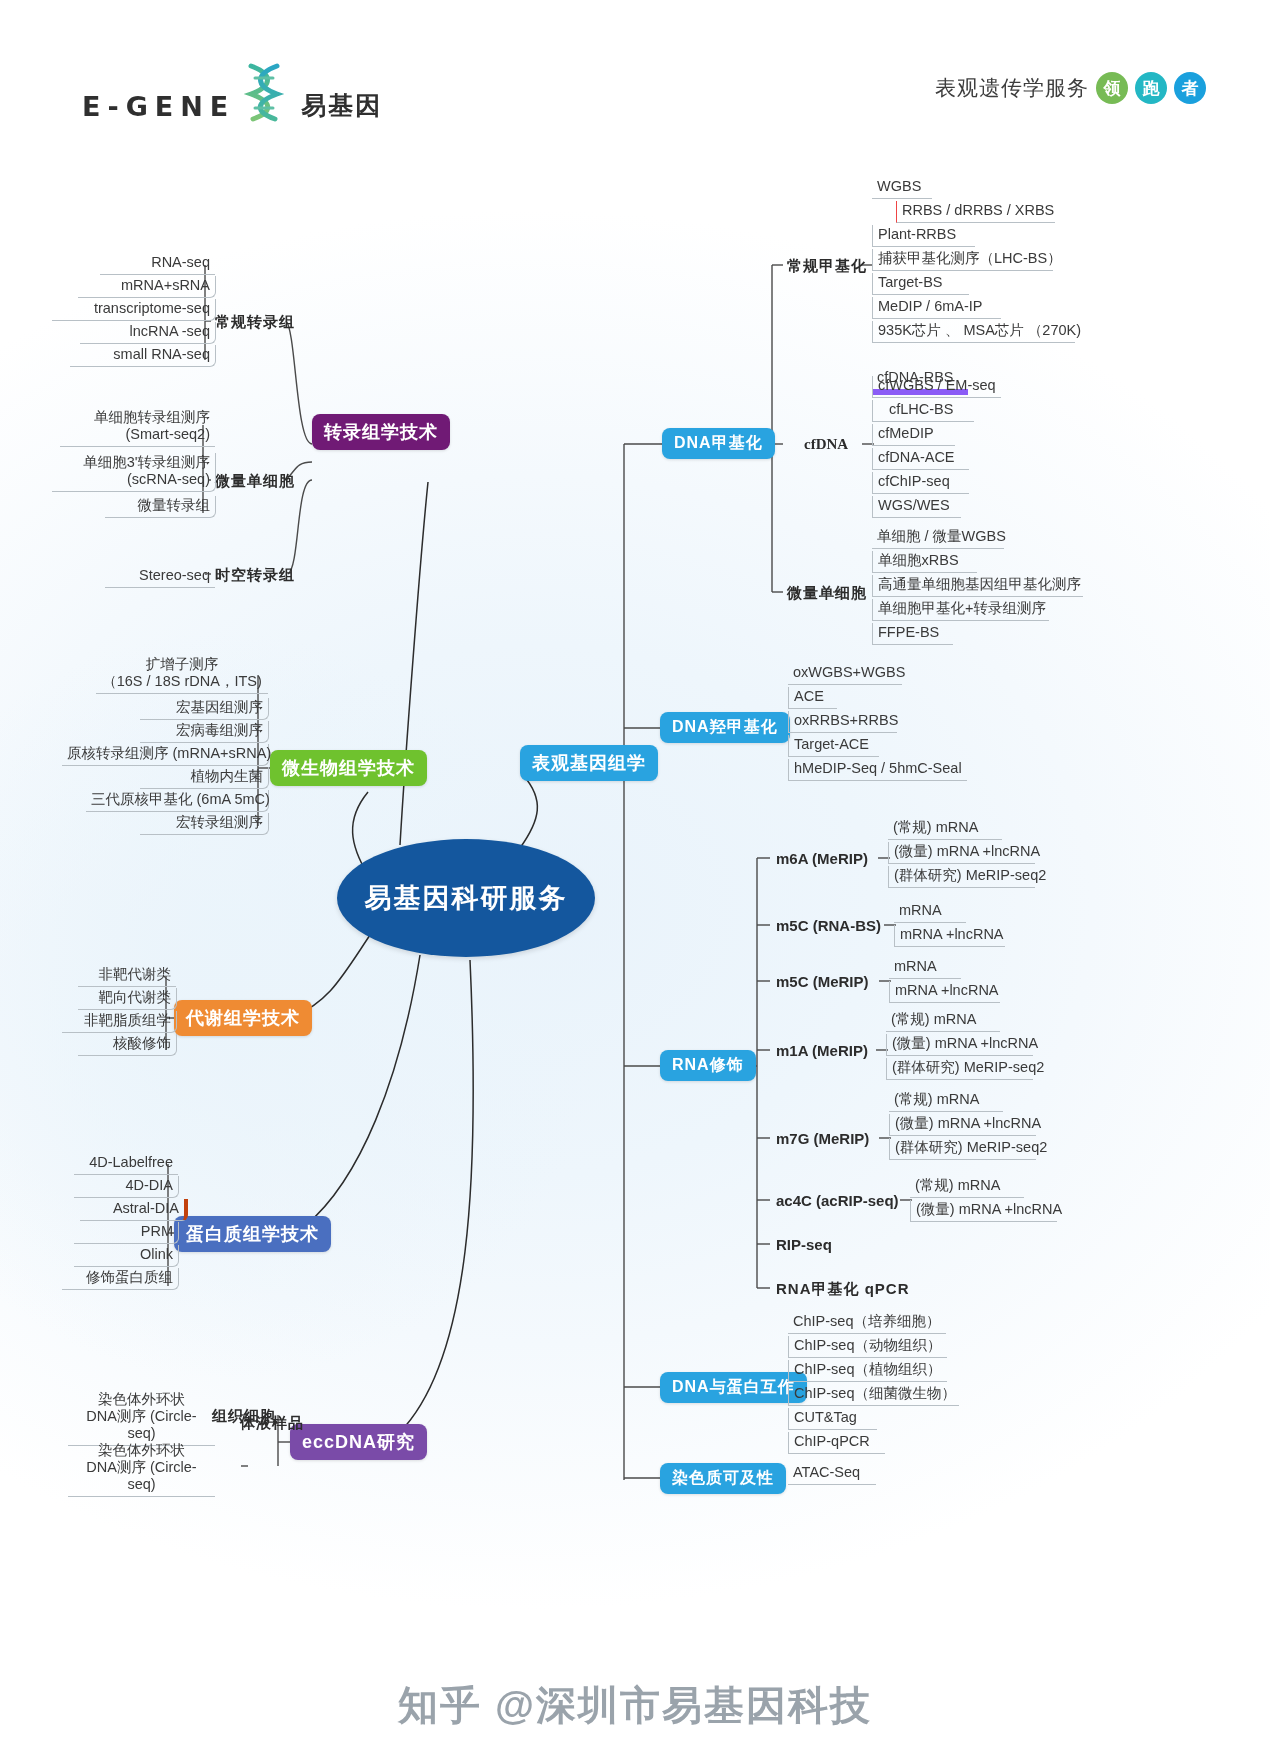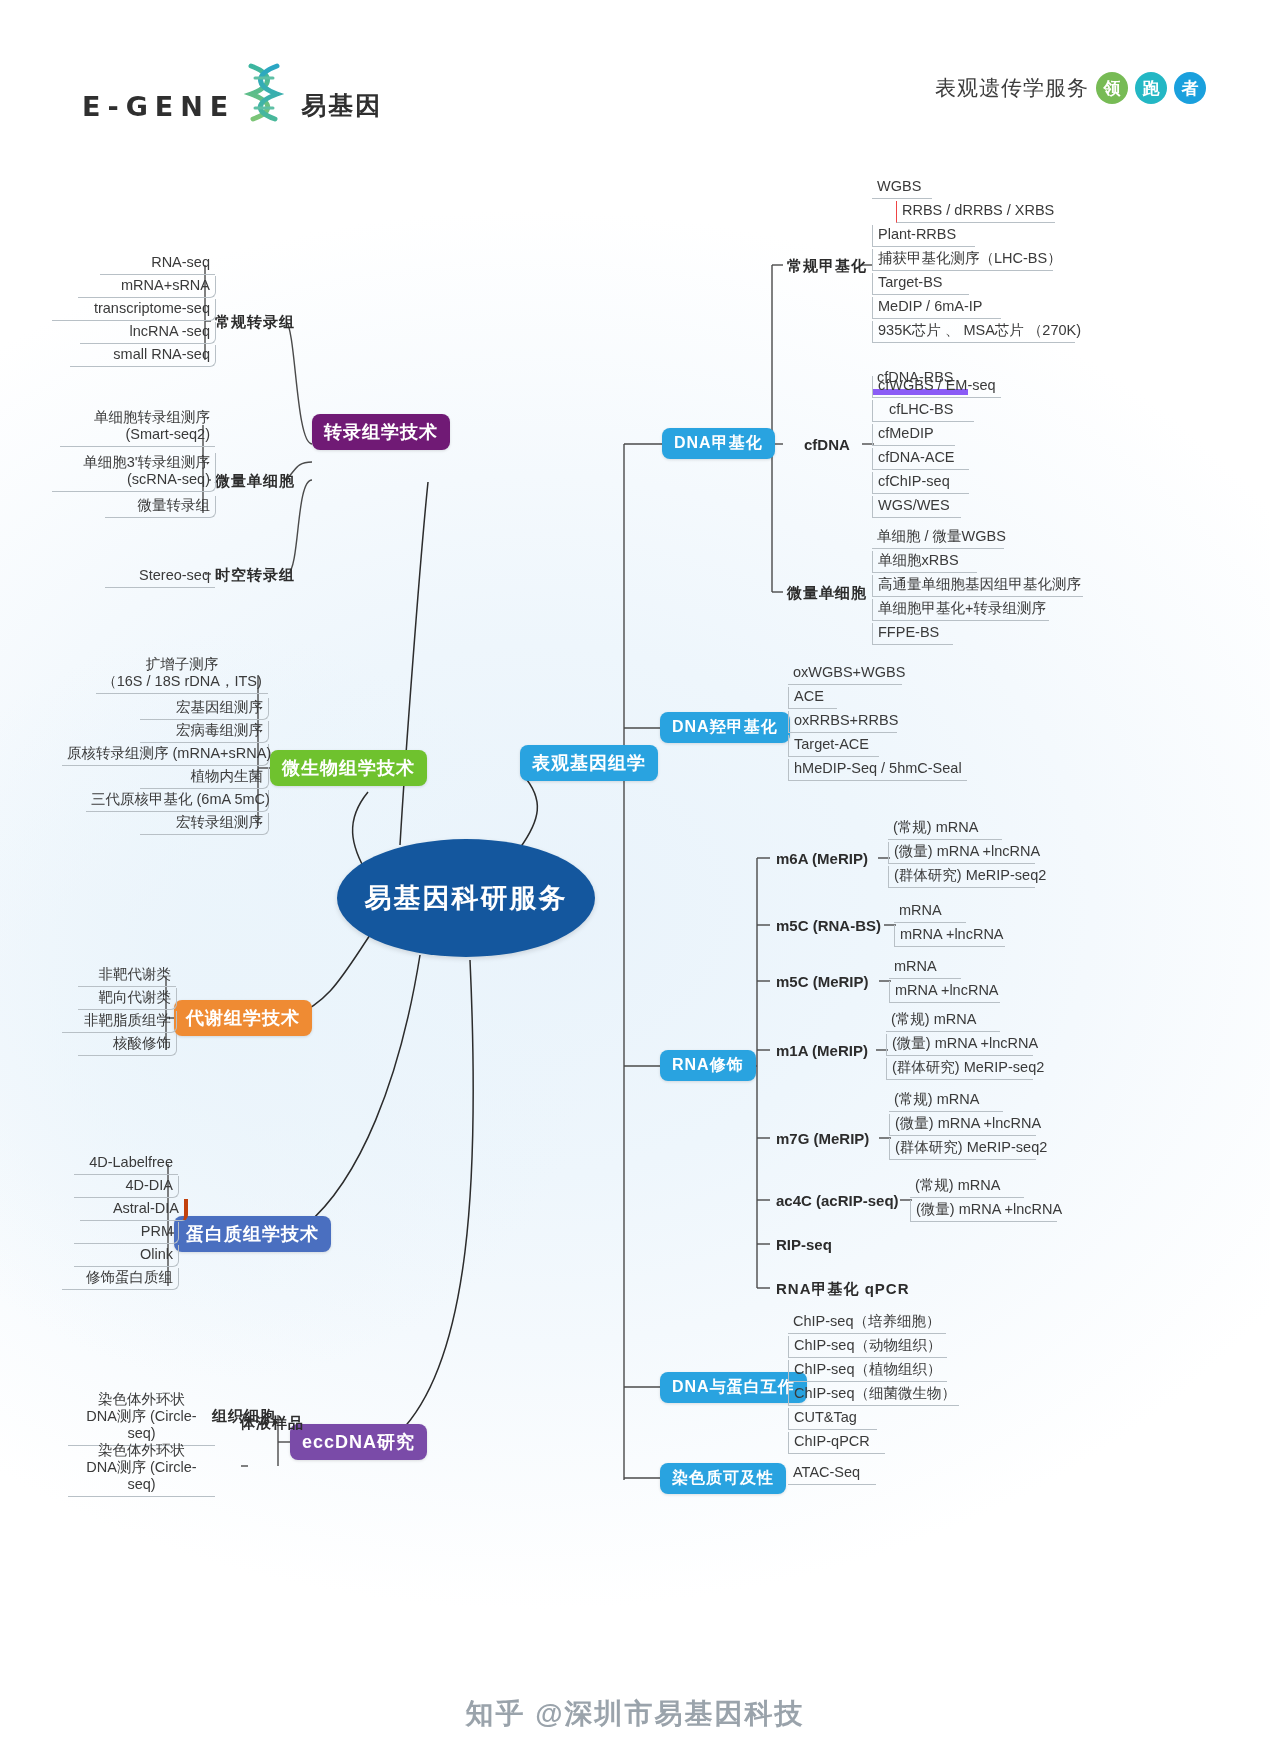--- a/index.html
+++ b/index.html
@@ -264,21 +264,21 @@
   <div class="leaf r leaf2" style="left:68px;top:1390px;width:137px;border-bottom:1px solid #b8c0c6;white-space:pre-line;text-align:center;">染色体外环状
 DNA测序 (Circle-seq)</div>
   <div class="leaf r leaf2" style="left:68px;top:1441px;width:137px;border-bottom:1px solid #b8c0c6;white-space:pre-line;text-align:center;">染色体外环状
 DNA测序 (Circle-seq)</div>
 
   <div class="pill l1" style="left:520px;top:745px;background:#29a3e0;">表观基因组学</div>
 
   <div class="pill l2" style="left:662px;top:428px;background:#29a3e0;">DNA甲基化</div>
 
   <div class="sublabel cn" style="left:787px;top:257px;">常规甲基化</div>
-  <div class="sublabel" style="left:804px;top:436px;">cfDNA</div>
+  <div class="sublabel" style="left:804px;top:436px;font-family:Liberation Serif, serif;">cfDNA</div>
   <div class="sublabel cn" style="left:787px;top:584px;">微量单细胞</div>
 
   <div class="leaf" style="left:872px;top:177px;width:50px;border-bottom:1px solid #b8c0c6;">WGBS</div>
   <div class="leaf" style="left:872px;top:201px;width:148px;border-bottom:1px solid #b8c0c6;border-left:1px solid #ef4444;border-radius:0 0 0 0;margin-left:24px;">RRBS / dRRBS / XRBS</div>
   <div class="leaf" style="left:872px;top:225px;width:92px;border-bottom:1px solid #b8c0c6;border-left:1px solid #b8c0c6;">Plant-RRBS</div>
   <div class="leaf" style="left:872px;top:249px;width:170px;border-bottom:1px solid #b8c0c6;border-left:1px solid #b8c0c6;">捕获甲基化测序（LHC-BS）</div>
   <div class="leaf" style="left:872px;top:273px;width:86px;border-bottom:1px solid #b8c0c6;border-left:1px solid #b8c0c6;">Target-BS</div>
   <div class="leaf" style="left:872px;top:297px;width:118px;border-bottom:1px solid #b8c0c6;border-left:1px solid #b8c0c6;">MeDIP / 6mA-IP</div>
   <div class="leaf" style="left:872px;top:321px;width:192px;border-bottom:1px solid #b8c0c6;border-left:1px solid #b8c0c6;">935K芯片 、 MSA芯片 （270K)</div>
 
@@ -339,14 +339,14 @@
   <div class="leaf" style="left:788px;top:1312px;width:148px;border-bottom:1px solid #b8c0c6;">ChIP-seq（培养细胞）</div>
   <div class="leaf" style="left:788px;top:1336px;width:148px;border-bottom:1px solid #b8c0c6;border-left:1px solid #b8c0c6;">ChIP-seq（动物组织）</div>
   <div class="leaf" style="left:788px;top:1360px;width:148px;border-bottom:1px solid #b8c0c6;border-left:1px solid #b8c0c6;">ChIP-seq（植物组织）</div>
   <div class="leaf" style="left:788px;top:1384px;width:160px;border-bottom:1px solid #b8c0c6;border-left:1px solid #b8c0c6;">ChIP-seq（细菌微生物）</div>
   <div class="leaf" style="left:788px;top:1408px;width:78px;border-bottom:1px solid #b8c0c6;border-left:1px solid #b8c0c6;">CUT&amp;Tag</div>
   <div class="leaf" style="left:788px;top:1432px;width:86px;border-bottom:1px solid #b8c0c6;border-left:1px solid #b8c0c6;">ChIP-qPCR</div>
 
   <div class="pill l2" style="left:660px;top:1463px;background:#29a3e0;">染色质可及性</div>
   <div class="leaf" style="left:788px;top:1463px;width:78px;border-bottom:1px solid #b8c0c6;">ATAC-Seq</div>
 
-  <div style="position:absolute;left:0;right:0;bottom:26px;text-align:center;font-size:28px;font-weight:700;color:#9aa3ab;letter-spacing:2px;">知乎 @深圳市易基因科技</div>
+  <div style="position:absolute;left:0;right:0;bottom:26px;text-align:center;font-size:40px;font-weight:700;color:#9aa3ab;letter-spacing:2px;">知乎 @深圳市易基因科技</div>
 </div>
 
 </body></html>

